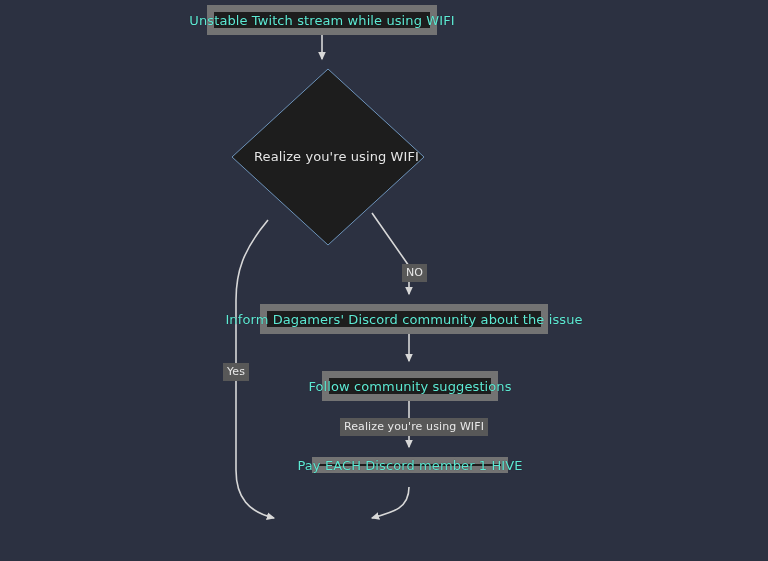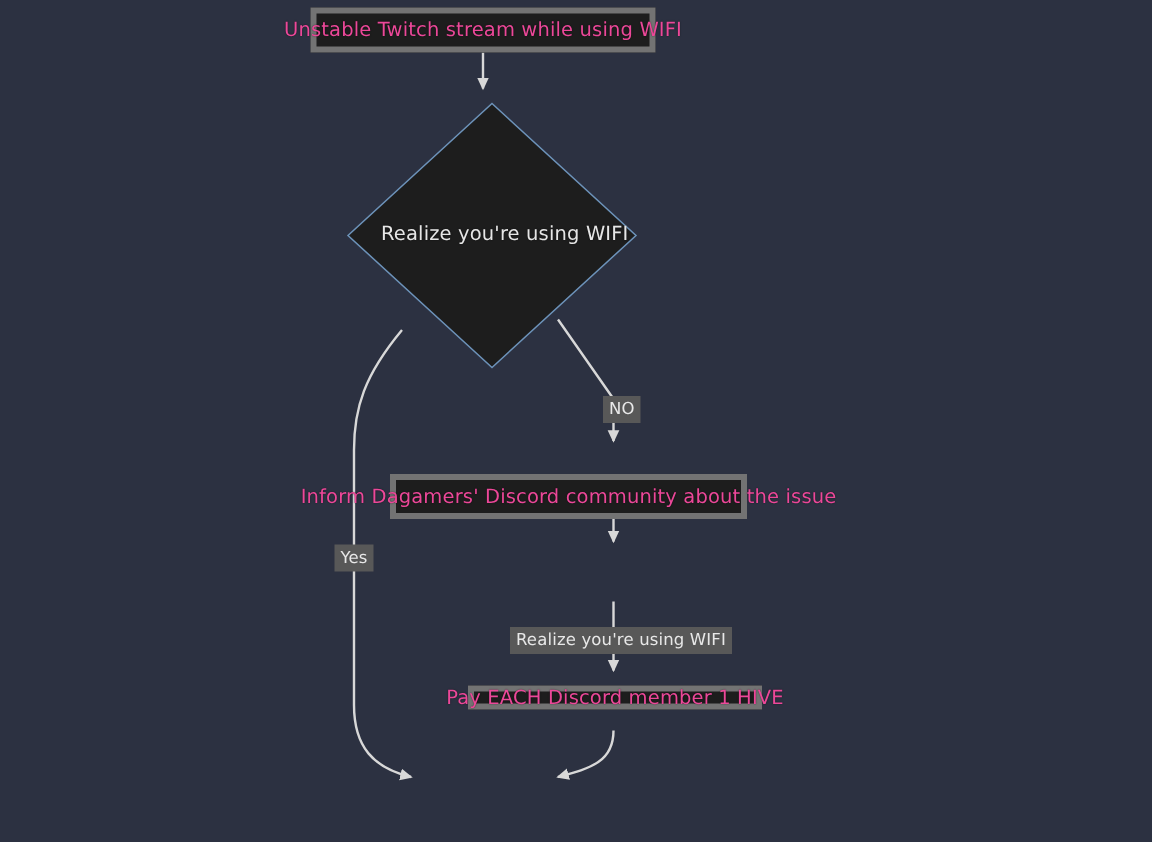--- a/index.html
+++ b/index.html
@@ -25,22 +25,22 @@
     left: 0;
     top: 0;
     width: 768px;
     height: 561px;
     display: block;
   }
   .node-box {
     position: absolute;
     box-sizing: border-box;
     background: #1d1d1d;
-    border: 4px solid #737373;
-    color: #ec4899;
+    border: 7px solid #737373;
+    color: #5eead4;
     font-size: 13px;
     line-height: 1;
     display: flex;
     align-items: center;
     justify-content: center;
     white-space: nowrap;
     letter-spacing: 0.1px;
     text-shadow: 0 0 1px rgba(0,0,0,0.6);
   }
   .edge-label {
@@ -88,22 +88,23 @@
 
     <path d="M409,401 L409,447" fill="none" stroke="#d8d8d8" stroke-width="1.6" marker-end="url(#arrowhead)"></path>
 
     <path d="M409,487 C409,508 394,512 372,518" fill="none" stroke="#d8d8d8" stroke-width="1.6" marker-end="url(#arrowhead)"></path>
   </svg>
 
   <div class="diamond-label" style="left:254px; top:150px;">Realize you're using WIFI</div>
 
   <div class="node-box" style="left:207px; top:5px; width:230px; height:30px;">Unstable Twitch stream while using WIFI</div>
 
-  <div class="node-box" style="left:260px; top:304px; width:238px; height:30px;margin-top:12px;">Inform Dagamers' Discord community about the issue</div>
+  <div class="node-box" style="left:260px; top:304px; width:288px; height:30px;">Inform Dagamers' Discord community about the issue</div>
 
+  <div class="node-box" style="left:322px; top:371px; width:176px; height:30px;">Follow community suggestions</div>
 
   <div class="node-box" style="left:312px; top:457px; width:196px; height:16px;">Pay EACH Discord member 1 HIVE</div>
 
 
   <div class="edge-label" style="left:402px; top:264px;">NO</div>
 
   <div class="edge-label" style="left:223px; top:363px;">Yes</div>
 
   <div class="edge-label" style="left:340px; top:418px;">Realize you're using WIFI</div>
 

